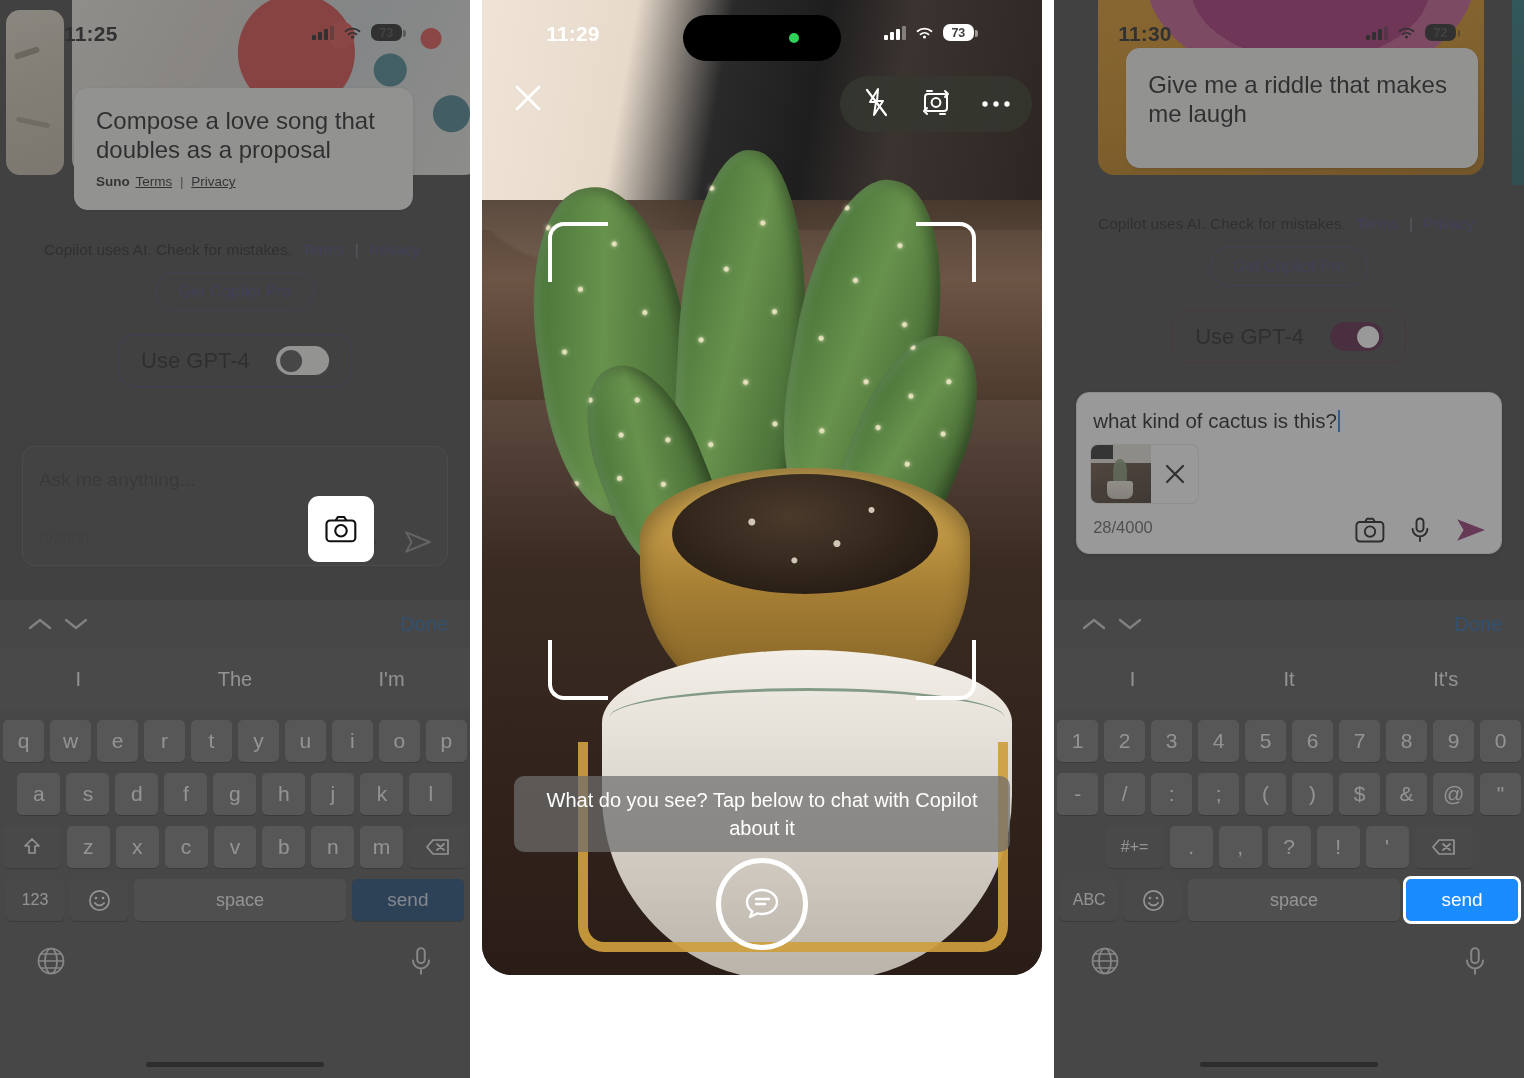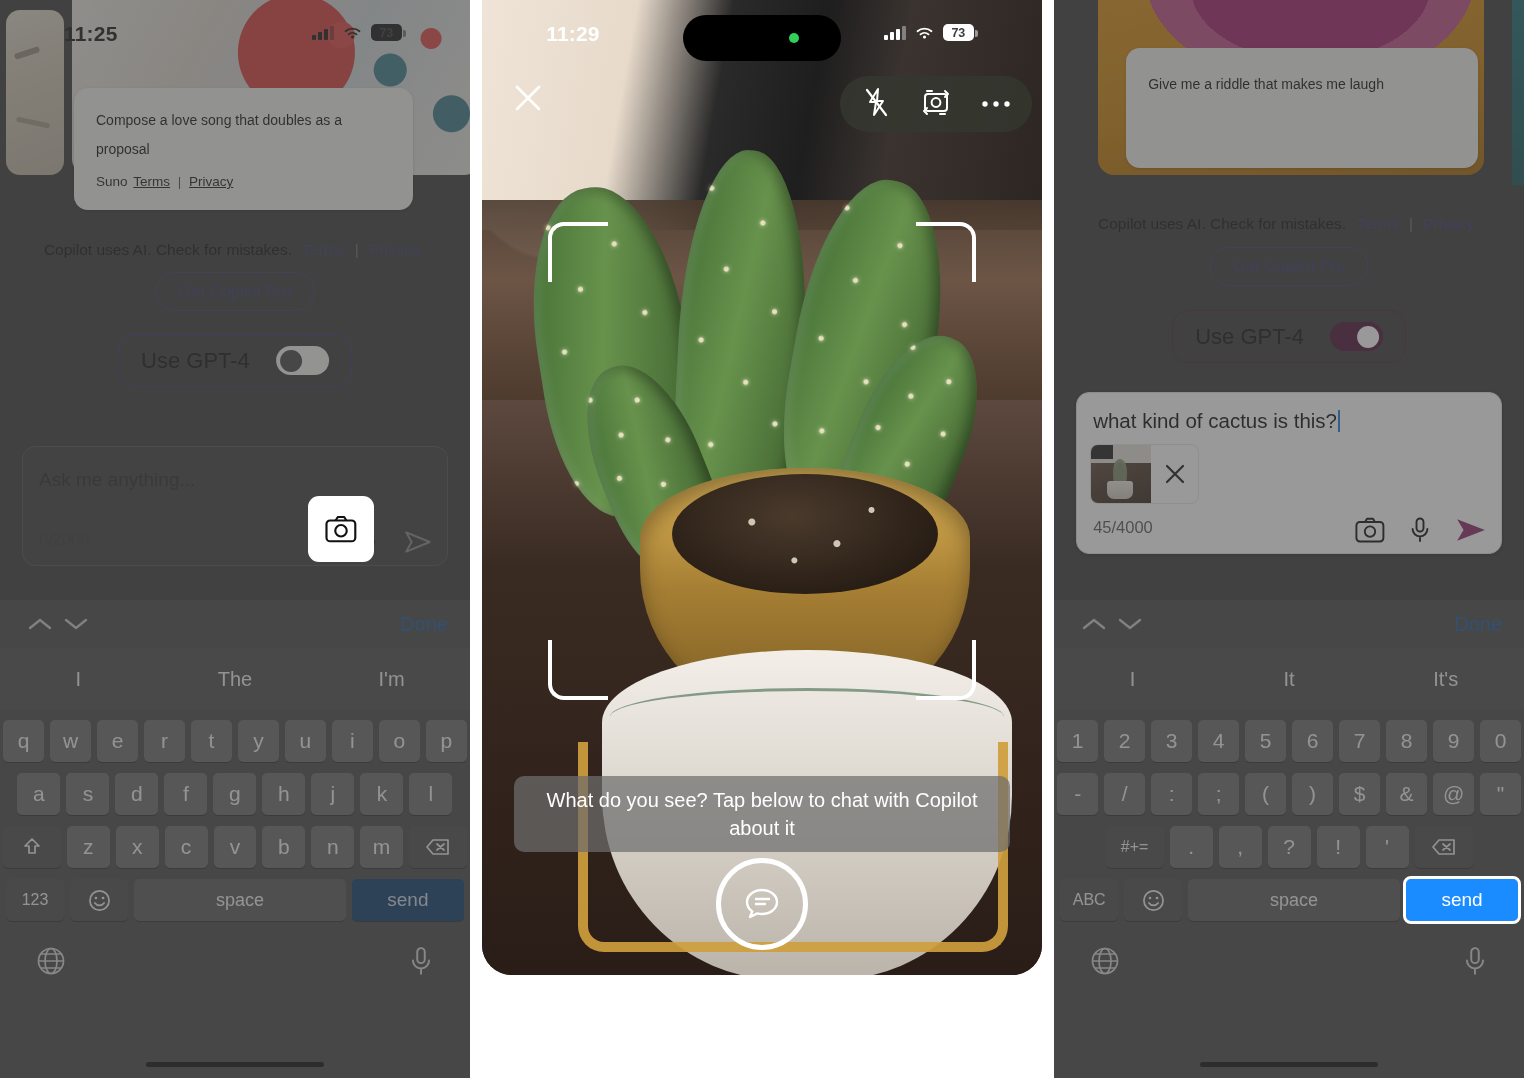--- a/index.html
+++ b/index.html
@@ -68,37 +68,37 @@
   .statusbar { position: absolute; left: 0; right: 8px; top: 0; height: 56px; z-index: 6; }
   .sb-time { position: absolute; left: 64px; top: 22px; font-size: 21px; font-weight: 600; letter-spacing: .2px; }
   .sb-right { position: absolute; right: 60px; top: 24px; display: flex; align-items: center; gap: 8px; }
   .sig { display: flex; align-items: flex-end; gap: 2px; height: 15px; }
   .sig i { width: 4px; background: currentColor; border-radius: 1px; display: block; }
   .sig i:nth-child(1){height:5px} .sig i:nth-child(2){height:8px}
   .sig i:nth-child(3){height:11px} .sig i:nth-child(4){height:14px; opacity:.38}
   .batt { border: 1.6px solid currentColor; border-radius: 5px; padding: 0 3px; height: 17px;
           min-width: 31px; display: flex; align-items: center; justify-content: center;
           font-size: 12.5px; font-weight: 700; position: relative; }
-  .batt.filled { background: currentColor; border-color: transparent; }
+  .batt.filled { background: currentColor; border-color: transparent; border-radius: 7px; }
   .batt.filled span { color: #3d3d3d; }
   .batt::after{content:"";position:absolute;right:-5px;top:5px;width:2.5px;height:7px;
                background:currentColor;border-radius:0 2px 2px 0;opacity:.5}
   .dark-fg { color: #1a1a1a; }
   .light-fg { color: #ffffff; }
 
   
   .bubble {
     position: absolute; background: #f0f0ee; border-radius: 14px;
     box-shadow: 0 1px 3px rgba(0,0,0,.18);
   }
   .b1 { left: 74px; top: 88px; right: 57px; min-height: 122px; padding: 18px 22px 16px; }
   .b3 { left: 72px; top: 48px; right: 46px; min-height: 120px; padding: 22px 22px 20px; }
-  .bubble .btxt { font-size: 14px; line-height: 29px; color: #161616; }
+  .bubble .btxt { font-size: 24px; line-height: 29px; color: #161616; }
   .bubble .bmeta { margin-top: 10px; font-size: 13.5px; color: #1e1e1e; }
-  .bubble .bmeta b { font-weight: 400; }
+  .bubble .bmeta b { font-weight: 700; }
   .bubble .bmeta a { color: #1e1e1e; text-decoration: underline; margin: 0 2px; }
   .bubble .bmeta .sep { color: #555; margin: 0 2px; }
 
   
   .disclaimer { position: absolute; left: 0; right: 0; font-size: 15.5px; color: #161616;
                 text-align: center; }
   .disclaimer .lnk { color: #3c3c78; margin: 0 6px; }
   .disclaimer .vbar { color: #6e6e85; }
   .propill { position: absolute; left: 50%; transform: translateX(-50%);
              border: 1.4px solid #3f3f6d; border-radius: 22px; color: #3b3b70;
@@ -541,20 +541,39 @@
   <div class="panel p3">
     <div class="chatscreen">
 
       <div class="hero">
         <div class="hero-card-main" style="left:44px; right:40px">
           <div class="hero-art-riddle"></div>
         </div>
         <div class="hero-teal-strip"></div>
       </div>
 
+      <div class="statusbar dark-fg">
+        <div class="sb-time">11:30</div>
+        <div class="sb-right">
+          <div class="sig">
+              <i></i>
+              <i></i>
+              <i></i>
+              <i></i>
+            </div>
+          <svg width="21" height="16" viewBox="0 0 24 18">
+            <path d="M12 15.4a1.8 1.8 0 100-3.6 1.8 1.8 0 000 3.6z" fill="currentColor"></path>
+            <path d="M7.4 10.6a7 7 0 019.2 0" stroke="currentColor" stroke-width="2" fill="none" stroke-linecap="round"></path>
+            <path d="M4 7a12 12 0 0116 0" stroke="currentColor" stroke-width="2" fill="none" stroke-linecap="round"></path>
+          </svg>
+          <div class="batt filled">
+            <span>72</span>
+          </div>
+        </div>
+      </div>
 
       <div class="bubble b3">
         <div class="btxt">Give me a riddle that makes me laugh</div>
       </div>
 
       <div class="disclaimer" style="top:215px">
         <span>Copilot uses AI. Check for mistakes.</span>
         <span class="lnk">Terms</span>
         <span class="vbar">|</span>
         <span class="lnk">Privacy</span>
@@ -580,21 +599,21 @@
               <i class="tring"></i>
               <i class="tpot"></i>
           </span>
           <span class="xbtn">
             <svg width="24" height="24" viewBox="0 0 24 24">
               <path d="M4 4l16 16M20 4L4 20" stroke="#1a1a1a" stroke-width="2.2" stroke-linecap="round"></path>
             </svg>
           </span>
         </div>
 
-        <div class="comp-count">45/4000</div>
+        <div class="comp-count">28/4000</div>
         <div class="comp-icons">
           <svg width="30" height="26" viewBox="0 0 30 26">
             <rect x="1.4" y="5" width="27" height="19.5" rx="3.4" stroke="#111" stroke-width="1.9" fill="none"></rect>
             <path d="M10 5l2-3.2h6L20 5" stroke="#111" stroke-width="1.9" fill="none" stroke-linejoin="round"></path>
             <circle cx="15" cy="14.6" r="5.2" stroke="#111" stroke-width="1.9" fill="none"></circle>
           </svg>
           <svg width="26" height="26" viewBox="0 0 24 26">
             <rect x="8.5" y="1.5" width="7" height="13" rx="3.5" stroke="#111" stroke-width="1.9" fill="none"></rect>
             <path d="M4.6 12a7.4 7.4 0 0014.8 0M12 19.5v4.5" stroke="#111" stroke-width="1.9" fill="none" stroke-linecap="round"></path>
           </svg>

